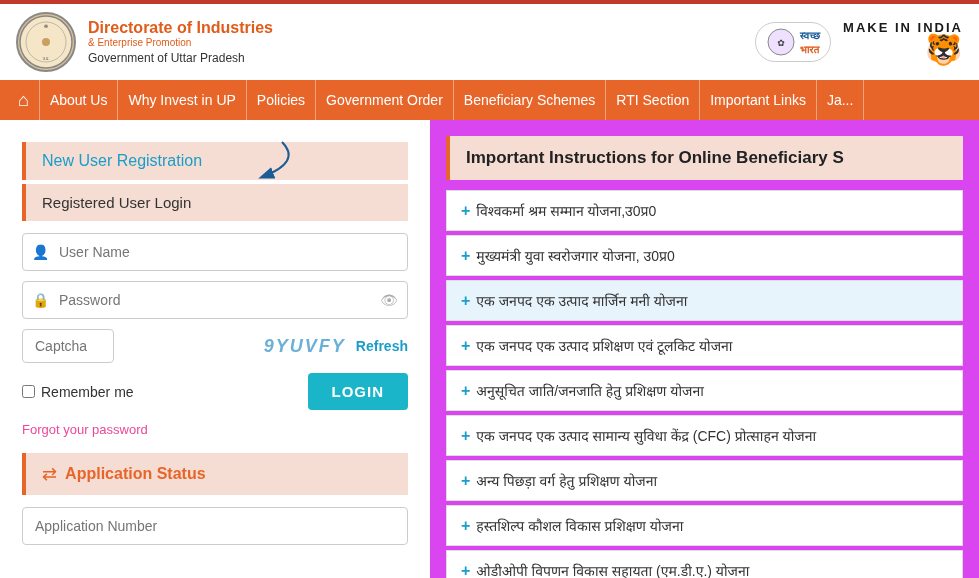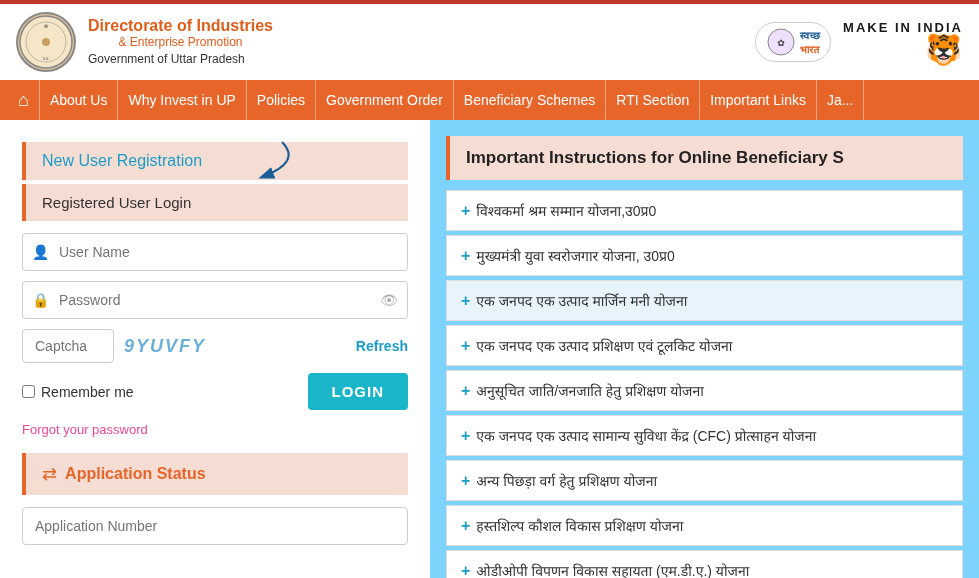--- a/index.html
+++ b/index.html
@@ -19,21 +19,21 @@
     .logo-circle {
       width: 60px; height: 60px;
       border: 2px solid #888;
       border-radius: 50%;
       display: flex; align-items: center; justify-content: center;
       overflow: hidden;
       background: radial-gradient(circle, #f5e6c8, #d4b483);
       font-size: 8px; color: #555; text-align: center;
     }
     .header-text h2 { color: #e05c1a; font-size: 16px; font-weight: bold; }
-    .header-text p { color: #e05c1a; font-size: 12px; text-align: center; }
+    .header-text p { color: #e05c1a; font-size: 10px; }
     .header-text small { color: #333; font-size: 12px; }
     .header-right { display: flex; align-items: center; gap: 12px; }
     .swachh-bharat {
       display: flex; align-items: center; gap: 4px;
       border: 1px solid #ccc; border-radius: 20px; padding: 4px 10px; font-size: 11px;
     }
     .make-in-india { display: flex; align-items: center; }
 
     
     .nav {
@@ -131,20 +131,21 @@
       font-size: 14px;
       width: 92px;
     }
     .captcha-text {
       color: #6ab0d8;
       font-size: 18px;
       font-weight: bold;
       font-style: italic;
       letter-spacing: 2px;
       flex: 1;
+      text-align: right;
     }
     .refresh-link {
       color: #1a9dc8;
       font-size: 14px;
       cursor: pointer;
       font-weight: bold;
       text-decoration: none;
     }
 
     .remember-row {
@@ -191,21 +192,21 @@
       border: 1px solid #ccc;
       border-radius: 4px;
       padding: 10px 12px;
       font-size: 14px;
       color: #aaa;
     }
 
     
     .right-panel {
       flex: 1;
-      background: #7dd3fc;
+      background: #d946ef;
       padding: 16px;
       overflow-y: auto;
     }
 
     .right-title {
       background: #f5ddd4;
       border-left: 4px solid #e8652a;
       padding: 12px 16px;
       font-size: 17px;
       font-weight: bold;

